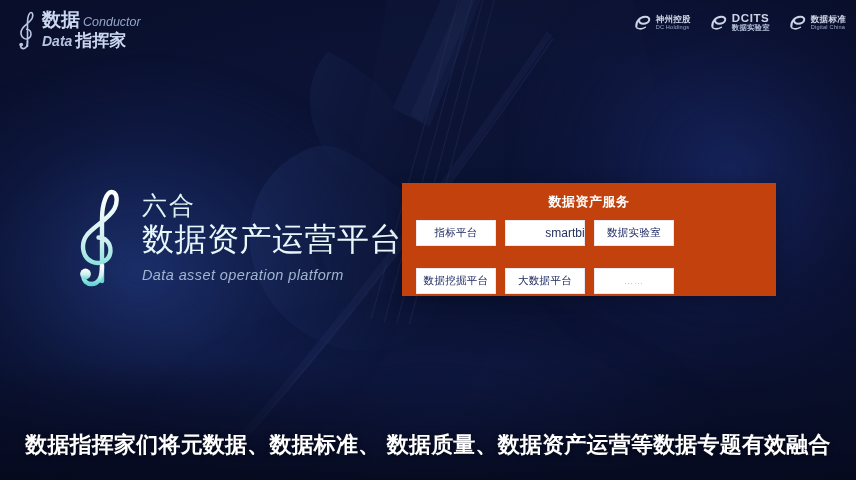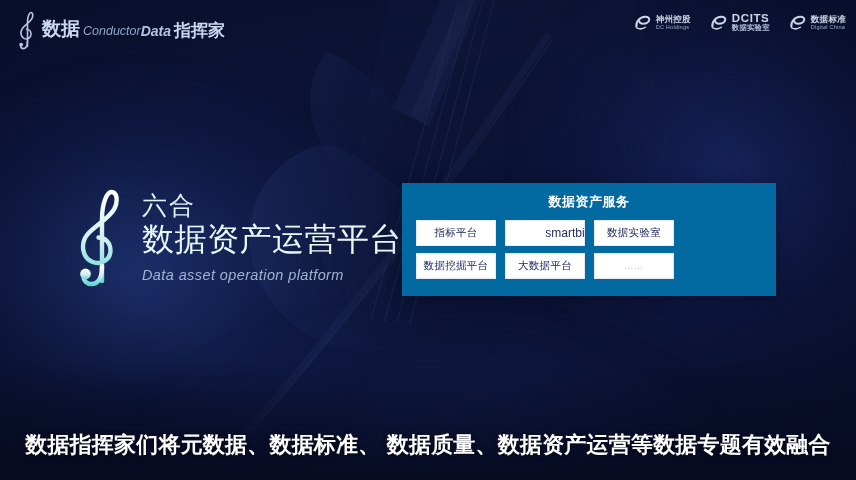--- a/index.html
+++ b/index.html
@@ -75,21 +75,21 @@
   .brand {
     position: absolute;
     left: 14px; top: 8px;
     display: flex; align-items: center;
     height: 42px;
   }
   .brand-clef { width: 26px; height: 42px; flex: none; }
   .brand-clef svg { width:100%; height:100%; display:block; }
   .brand-words {
     margin-left: 2px;
-    display: flex; flex-direction: row;
+    display: flex; flex-direction: column;
     line-height: 1;
   }
   .brand-line1, .brand-line2 {
     display: flex; align-items: baseline;
     white-space: nowrap;
   }
   .brand-cn {
     font-size: 19px; font-weight: 700;
     color: #ccd8f0;
     letter-spacing: 0px;
@@ -147,33 +147,33 @@
   .title-en {
     font-size: 14.5px; color: #9fb4cf; letter-spacing: .4px;
     margin-top: 8px; font-weight: 400; font-style: italic;
   }
 
   
   .panel {
     position: absolute;
     left: 402px; top: 183px;
     width: 374px; height: 113px;
-    background: #0369a1;
+    background: #c2410c;
     box-shadow: 0 2px 14px rgba(0,0,0,0.28);
   }
   .panel-title {
     text-align: center;
     color: #ffffff;
     font-size: 13px;
     font-weight: 700;
     letter-spacing: .5px;
     padding-top: 10px;
   }
   .panel-rows { padding: 9px 14px 0 14px; }
-  .panel-row { display: flex; gap: 9px; margin-bottom: 7px; }
+  .panel-row { display: flex; gap: 9px; margin-bottom: 22px; }
   .card {
     width: 80px; height: 26px;
     background: #ffffff;
     border: 1px solid #e6e9f2;
     display: flex; align-items: center; justify-content: center;
     color: #1e2a63;
     font-size: 10.5px;
     letter-spacing: .3px;
     box-sizing: border-box;
   }

